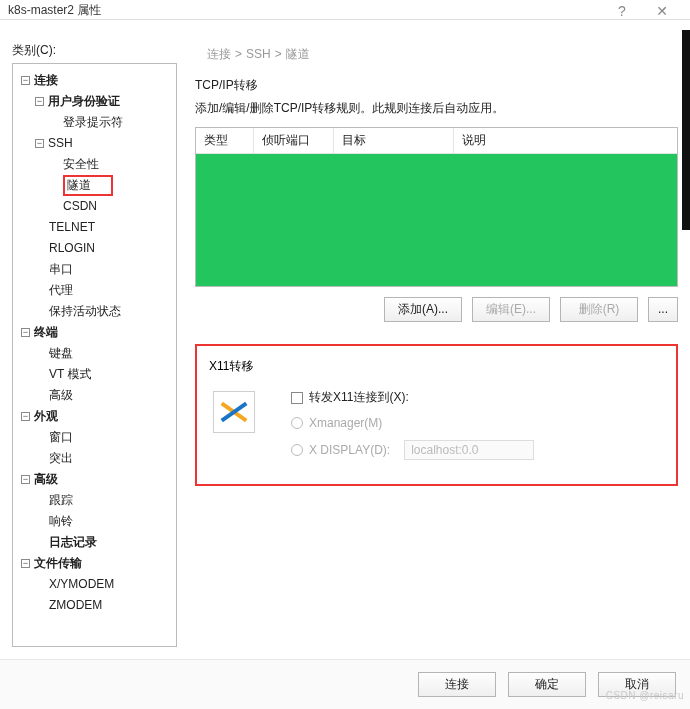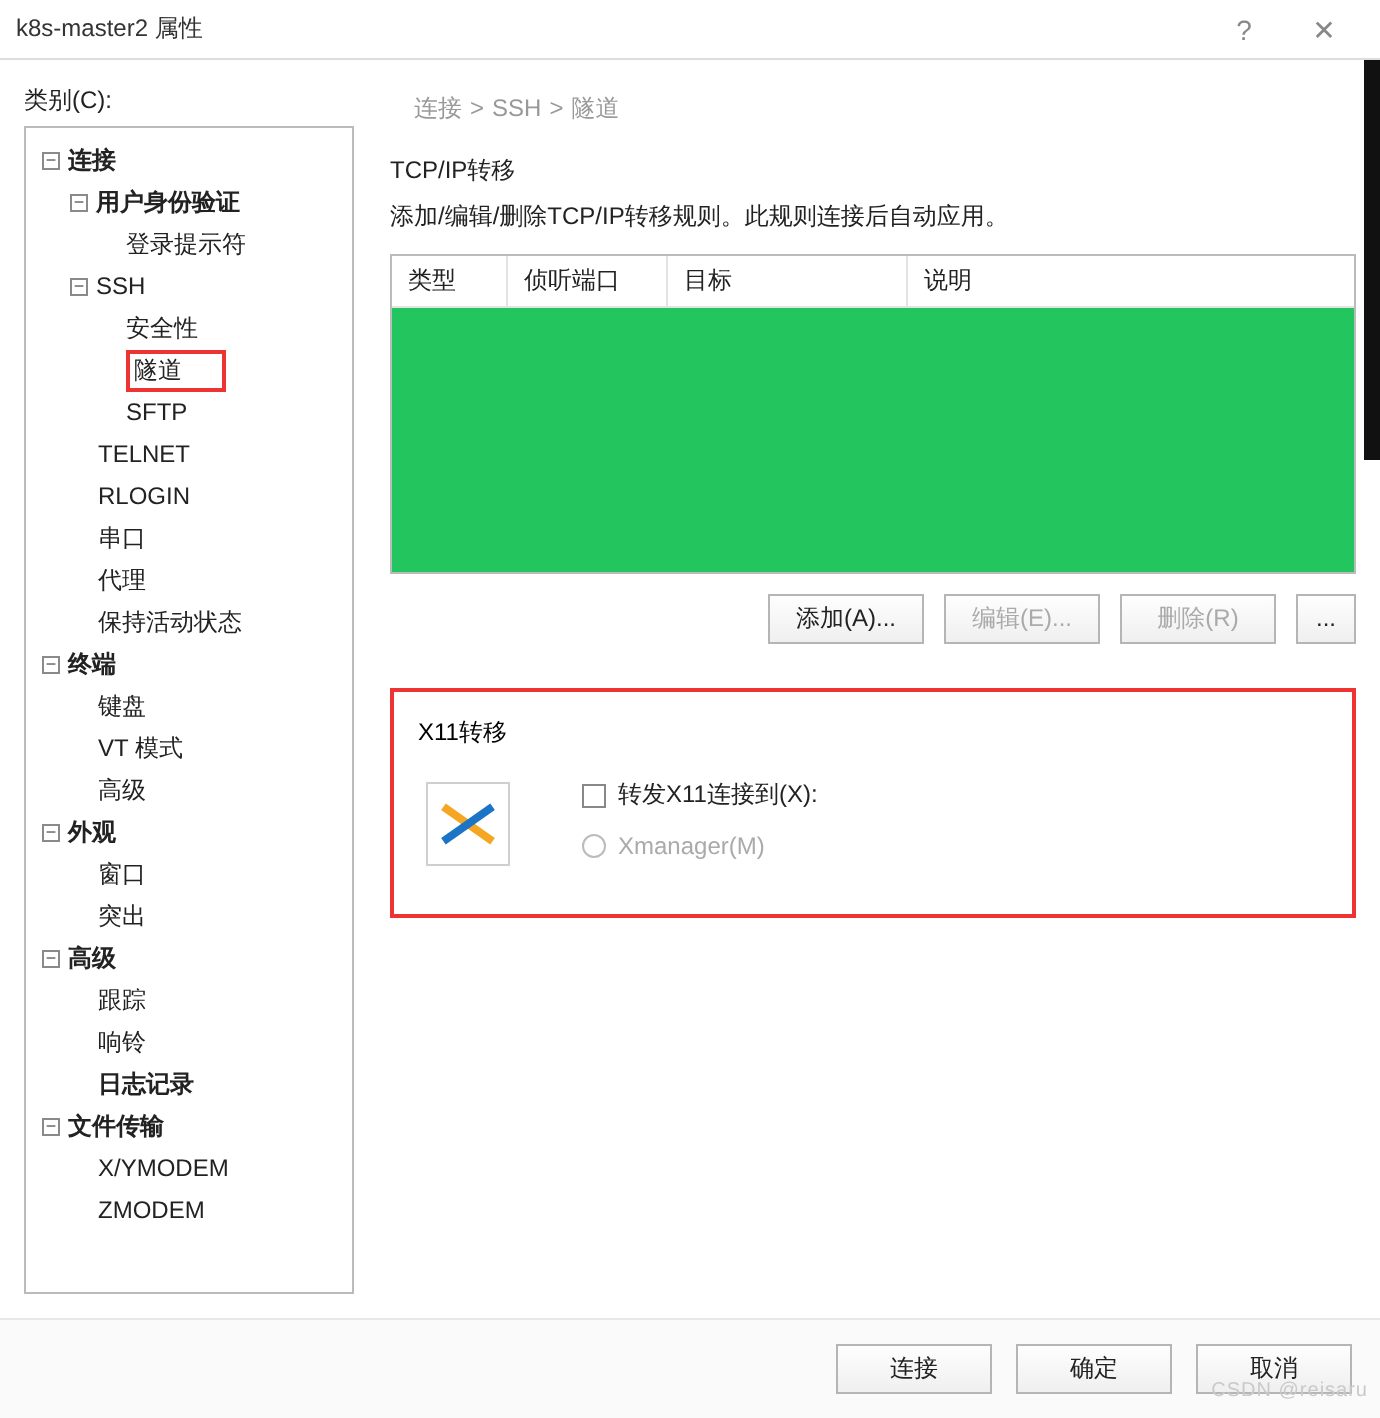--- a/index.html
+++ b/index.html
@@ -1,17 +1,17 @@
 <!DOCTYPE html>
 <html><head>
 <meta charset="utf-8">
 <style>
 *{box-sizing:border-box;font-family:"Microsoft YaHei","Segoe UI",Tahoma,sans-serif;font-size:12px}
 body{margin:0;background:#fff;width:690px;height:709px;position:relative;overflow:hidden}
-.titlebar{height:30px;border-bottom:1px solid #ddd;display:flex;align-items:center;padding:0 8px;color:#333}
+.titlebar{height:20px;border-bottom:1px solid #ddd;display:flex;align-items:flex-end;padding:0 8px;color:#333}
 .titlebar .title{flex:1}
 .titlebar .btn{width:40px;text-align:center;color:#888;font-size:14px}
 .content{display:flex;position:absolute;top:30px;bottom:50px;left:0;right:0;padding:12px}
 .left-col{width:165px;display:flex;flex-direction:column}
 .left-label{margin-bottom:4px;color:#222}
 .tree{flex:1;border:1px solid #bbb;background:#fff;padding:6px 4px 6px 4px;overflow:auto}
 .tree ul{list-style:none;margin:0;padding-left:14px}
 .tree>ul{padding-left:4px}
 .tree li{line-height:21px;white-space:nowrap;color:#222}
 .toggle{display:inline-block;width:9px;height:9px;border:1px solid #8a8a8a;text-align:center;line-height:7px;font-size:9px;margin-right:4px;color:#555;background:#fff;vertical-align:1px}
@@ -69,21 +69,21 @@
           <ul>
             <li><span class="toggle">−</span><span class="bold">用户身份验证</span>
               <ul>
                   <li><span class="leaf-pad"></span><span>登录提示符</span></li>
                 </ul>
             </li>
             <li><span class="toggle">−</span><span>SSH</span>
               <ul>
                 <li><span class="leaf-pad"></span><span>安全性</span></li>
                 <li><span class="leaf-pad"></span><span class="hilite">隧道</span></li>
-                <li><span class="leaf-pad"></span><span>SFTP</span></li>
+                <li><span class="leaf-pad"></span><span>CSDN</span></li>
               </ul>
             </li>
             <li><span class="leaf-pad"></span><span>TELNET</span></li>
             <li><span class="leaf-pad"></span><span>RLOGIN</span></li>
             <li><span class="leaf-pad"></span><span>串口</span></li>
             <li><span class="leaf-pad"></span><span>代理</span></li>
             <li><span class="leaf-pad"></span><span>保持活动状态</span></li>
           </ul>
         </li>
         <li><span class="toggle">−</span><span class="bold">终端</span>
@@ -146,20 +146,25 @@
         <div class="xicon"></div>
         <div class="x11-opts">
           <div class="optrow first">
             <span class="cb"></span>
               <span>转发X11连接到(X):</span>
           </div>
           <div class="optrow">
             <span class="rb"></span>
               <span>Xmanager(M)</span>
           </div>
+          <div class="optrow">
+            <span class="rb"></span>
+              <span>X DISPLAY(D):</span>
+            <span class="xdisp-input">localhost:0.0</span>
+          </div>
         </div>
       </div>
     </div>
   </div>
 </div>
 
 <div class="footer">
   <div class="wbtn">连接</div>
   <div class="wbtn">确定</div>
   <div class="wbtn">取消</div>

